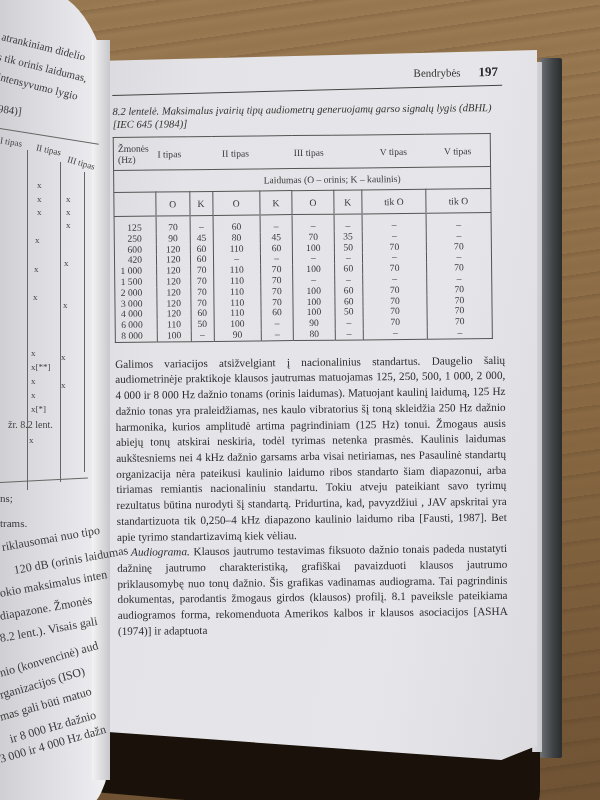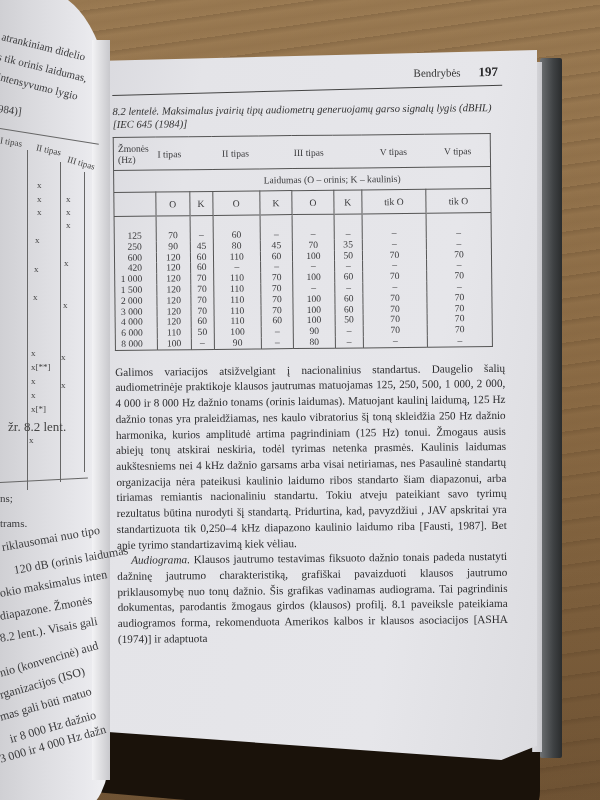--- a/index.html
+++ b/index.html
@@ -56,21 +56,21 @@
       border: 1px solid #555;
     }
     table.data td, table.data th { font-weight: normal; text-align: center; }
     .hdr-row td { padding: 5px 2px; border-bottom: 1px solid #555; }
     .hdr-row td:first-child { text-align: left; padding-left: 4px; }
     .cond-row td { padding: 5px 0; border-bottom: 1px solid #555; }
     .sub-row td { padding: 6px 0; border-bottom: 1px solid #555; border-left: 1px solid #555; }
     .sub-row td:first-child { border-left: none; }
     .body-row td { padding: 0; line-height: 10.8px; border-left: 1px solid #555; }
     .body-row td:first-child { border-left: none; text-align: right; padding-right: 14px; }
-    .body-row.first td { padding-top: 14px; margin-left: 44px; }
+    .body-row.first td { padding-top: 6px; margin-left: 44px; }
     .body-row.last td { padding-bottom: 0; }
     .text-block {
       margin-top: 14px; font-size: 11.2px; line-height: 15.7px; text-align: justify; color: #2c2c2e;
     }
     .text-block p { text-indent: 0; }
     .text-block .para2 { text-indent: 14px; }
     .text-block em { font-style: italic; }
 
     
     .left-page {
@@ -294,21 +294,21 @@
 <div class="left-cell" style="left:31px;top:404px">x[*]</div>
 
 <div class="left-cell" style="left:66px;top:194px">x</div>
 <div class="left-cell" style="left:66px;top:207px">x</div>
 <div class="left-cell" style="left:66px;top:220px">x</div>
 <div class="left-cell" style="left:64px;top:258px">x</div>
 <div class="left-cell" style="left:63px;top:300px">x</div>
 <div class="left-cell" style="left:61px;top:352px">x</div>
 <div class="left-cell" style="left:61px;top:380px">x</div>
 
-<div class="left-cell" style="left:8px;top:419px;font-size:13px">žr. 8.2 lent.</div>
+<div class="left-cell" style="left:8px;top:419px;font-size:10px">žr. 8.2 lent.</div>
 <div class="left-cell" style="left:29px;top:435px">x</div>
 <div class="hline" style="left:0;top:482px;width:88px;transform:rotate(-3deg);transform-origin:left"></div>
 
 <div class="left-text" style="left:0px;top:492px">ns;</div>
 <div class="left-text" style="left:0px;top:517px">trams.</div>
 
 <div class="left-text" style="left:2px;top:540px;font-size:12px;transform:rotate(-10deg)">riklausomai nuo tipo</div>
 <div class="left-text" style="left:14px;top:563px;font-size:12px;transform:rotate(-10deg)">120 dB (orinis laidumas</div>
 <div class="left-text" style="left:0px;top:586px;font-size:12px;transform:rotate(-10deg)">okio maksimalus inten</div>
 <div class="left-text" style="left:0px;top:609px;font-size:12px;transform:rotate(-10deg)">diapazone. Žmonės</div>

